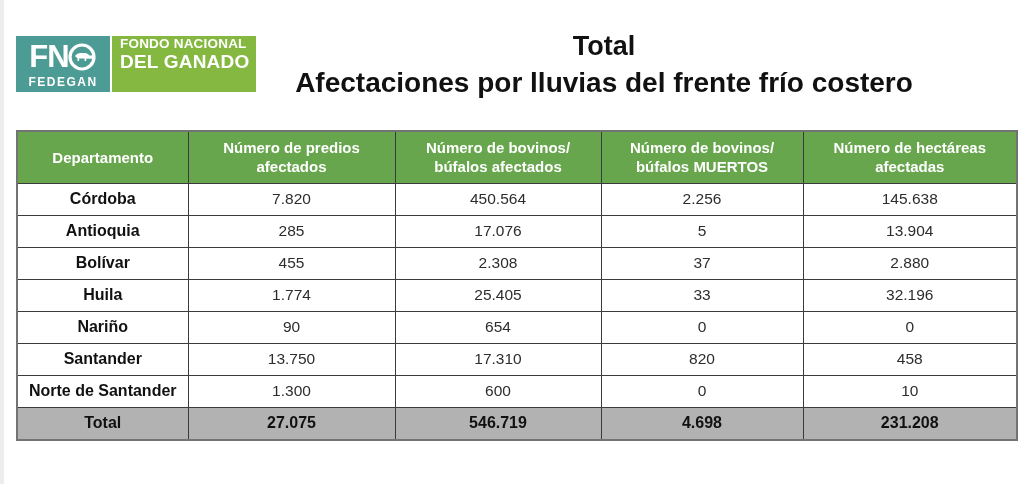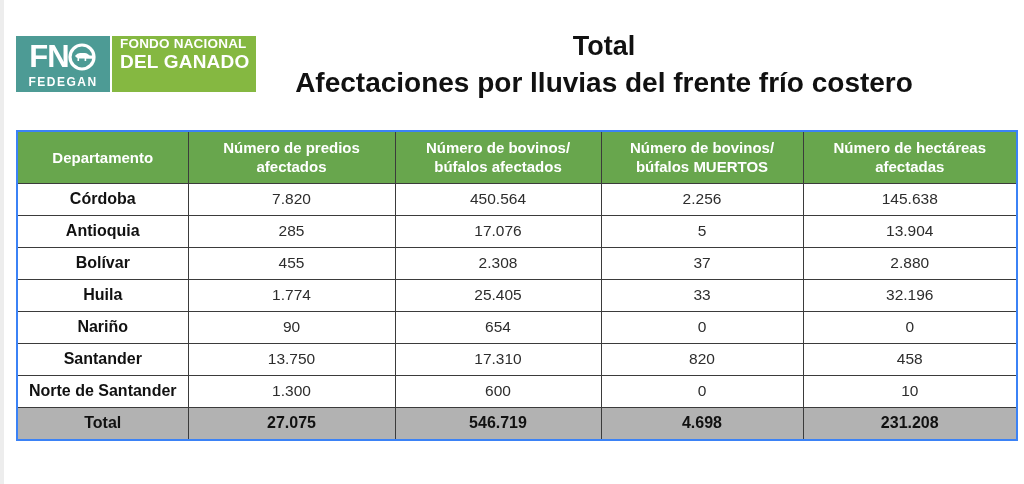--- a/index.html
+++ b/index.html
@@ -22,21 +22,21 @@
   .lg2 { font-size:19px; font-weight:700; letter-spacing:.2px; line-height:1.05; }
 
   
   .title { position:absolute; left:176px; top:28px; width:848px; text-align:center; color:#111; }
   .title-l1 { font-size:27px; font-weight:700; line-height:36px; }
   .title-l2 { font-size:28px; font-weight:700; line-height:38px; }
 
   
   table.data { position:absolute; left:12px; top:130px; width:1000px;
                border-collapse:collapse; table-layout:fixed;
-               border:2px solid #3b82f6; }
+               border:2px solid #737373; }
   table.data th, table.data td { border:1px solid #3b3b3b; text-align:center;
                vertical-align:middle; overflow:hidden; }
   thead th { background:#68a64d; color:#ffffff; font-size:15px; font-weight:700;
              height:52px; line-height:1.3; white-space:pre-line; }
   tbody td { height:32px; font-size:15.5px; color:#2d2d2d; background:#ffffff;margin-left:38px; }
   tbody td.dept { font-weight:700; color:#111; font-size:16px; }
   tr.total-row td { background:#b2b2b2; font-weight:700; color:#111;
                     height:33px; font-size:16px; }
 </style>
 </head>

